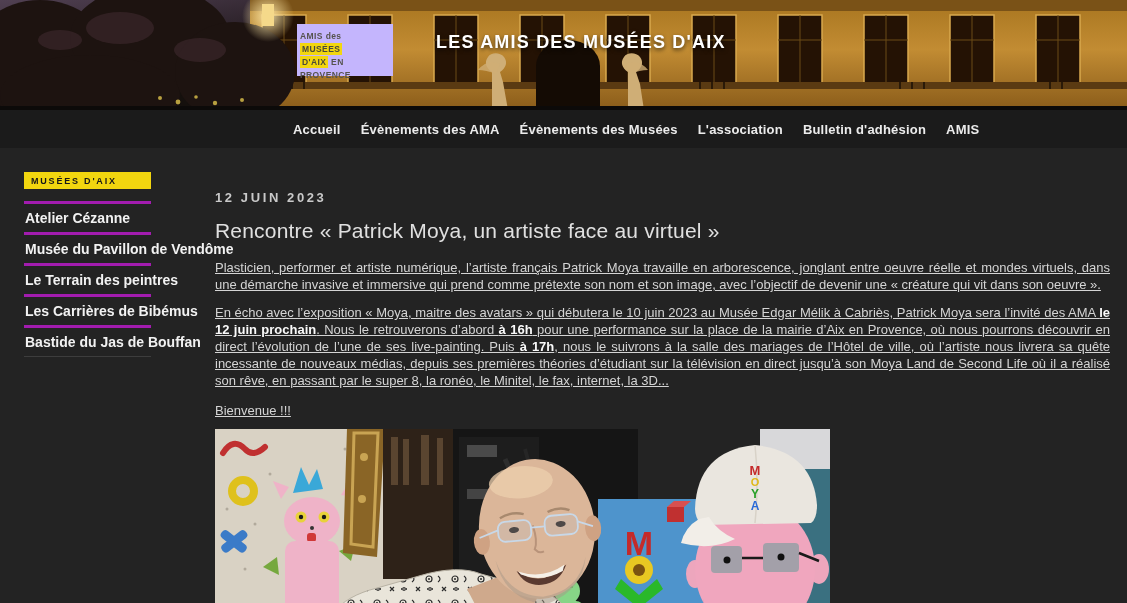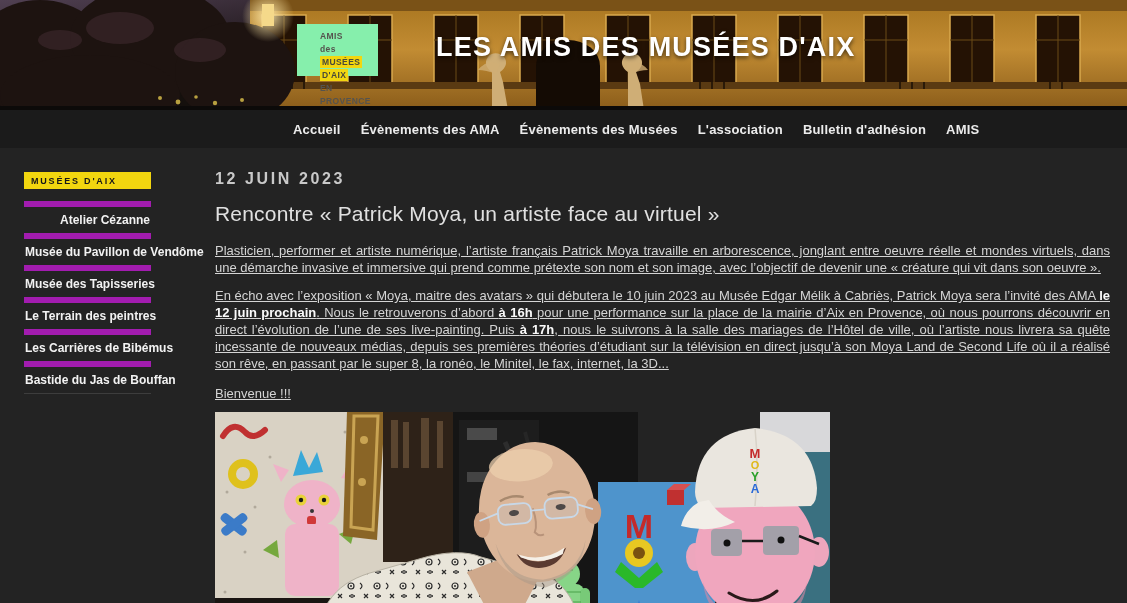--- a/index.html
+++ b/index.html
@@ -5,57 +5,57 @@
   html,body{margin:0;padding:0;}
   body{
     width:1127px;height:603px;position:relative;overflow:hidden;
     background:#232323;font-family:"Liberation Sans",sans-serif;
     -webkit-font-smoothing:antialiased;
   }
   
   .header{position:absolute;left:0;top:0;width:1127px;height:110px;}
   .header svg{display:block;}
   .logo{
-    position:absolute;left:297px;top:24px;width:81px;height:52px;
-    background:#86efac;box-sizing:border-box;padding:6px 23px 5px;
+    position:absolute;left:297px;top:24px;width:96px;height:52px;
+    background:#c4b5fd;box-sizing:border-box;padding:6px 3px 5px;
     font-size:8.5px;font-weight:bold;color:#55534e;letter-spacing:.4px;
     line-height:13px;cursor:pointer;
   }
   .logo .hl{background:#f2d60f;color:#4a4a3a;padding:1px 2px;}
   .logo .low{font-weight:bold;text-transform:lowercase;}
   .site-title{
     position:absolute;left:412px;top:32px;
-    font-size:27px;font-weight:bold;color:#ffffff;letter-spacing:1.2px;
+    font-size:18px;font-weight:bold;color:#ffffff;letter-spacing:1.2px;
     text-shadow:0 2px 4px rgba(0,0,0,.65);white-space:nowrap;padding-left:24px;
   }
   
   .nav{
     position:absolute;left:0;top:110px;width:1127px;height:38px;
     background:#1b1b1b;display:flex;align-items:center;
     box-sizing:border-box;padding-left:293px;gap:20px;
   }
   .nav .nav-item{
     font-size:13px;font-weight:bold;color:#ececec;cursor:pointer;
     letter-spacing:.2px;white-space:nowrap;
   }
   
   .sidebar{position:absolute;left:24px;top:172px;width:127px;}
   .sidebar-title{
     background:#f2d60f;color:#181818;font-size:9px;font-weight:bold;
     letter-spacing:1.8px;padding:4px 7px 3px;
   }
   .sidebar ul{list-style:none;margin:12px 0 0;padding:0;}
   .sidebar li{
-    border-top:6px solid #a21caf;padding:6px 1px;cursor:pointer;
-    font-size:12px;font-weight:bold;color:#f2f2f2;white-space:nowrap;text-align:right;
+    border-top:3px solid #a21caf;padding:6px 1px;cursor:pointer;
+    font-size:14px;font-weight:bold;color:#f2f2f2;white-space:nowrap;
   }
   .sidebar li:last-child{border-bottom:1px solid #3d3d3d;}
   
   .main{position:absolute;left:215px;top:170px;width:895px;}
-  .post-date{font-size:16px;font-weight:bold;letter-spacing:2.6px;color:#c9c9c9;}
+  .post-date{font-size:13px;font-weight:bold;letter-spacing:2.6px;color:#c9c9c9;margin-top:20px;}
   .post-title{margin:14px 0 0;font-size:21px;font-weight:400;color:#e0e0e0;letter-spacing:.2px;}
   .main p{margin:0;font-size:13px;line-height:17px;color:#d4d4d4;text-align:justify;text-decoration:underline;}
   .main p b{color:#fafafa;}
   .p1{margin-top:16px !important;}
   .p2{margin-top:11px !important;}
   .closing{margin-top:13px !important;text-align:left !important;}
   .photo{margin-top:10px;width:615px;height:235px;}
   .photo svg{display:block;}
 </style>
 </head>
@@ -150,21 +150,20 @@
   <span class="nav-item">L'association</span>
   <span class="nav-item">Bulletin d'adhésion</span>
   <span class="nav-item">AMIS</span>
 </div>
 
 <div class="sidebar">
   <div class="sidebar-title">MUSÉES D'AIX</div>
   <ul>
     <li>Atelier Cézanne</li>
     <li>Musée du Pavillon de Vendôme</li>
-    <li>Musée des Tapisseries</li>
     <li>Le Terrain des peintres</li>
     <li>Les Carrières de Bibémus</li>
     <li>Bastide du Jas de Bouffan</li>
   </ul>
 </div>
 
 <div class="main">
   <div class="post-date">12 JUIN 2023</div>
   <h1 class="post-title">Rencontre « Patrick Moya, un artiste face au virtuel »</h1>
   <p class="p1">Plasticien, performer et artiste numérique, l’artiste français Patrick Moya travaille en arborescence, jonglant entre oeuvre réelle et mondes virtuels, dans une démarche invasive et immersive qui prend comme prétexte son nom et son image, avec l’objectif de devenir une « créature qui vit dans son oeuvre ».</p>

